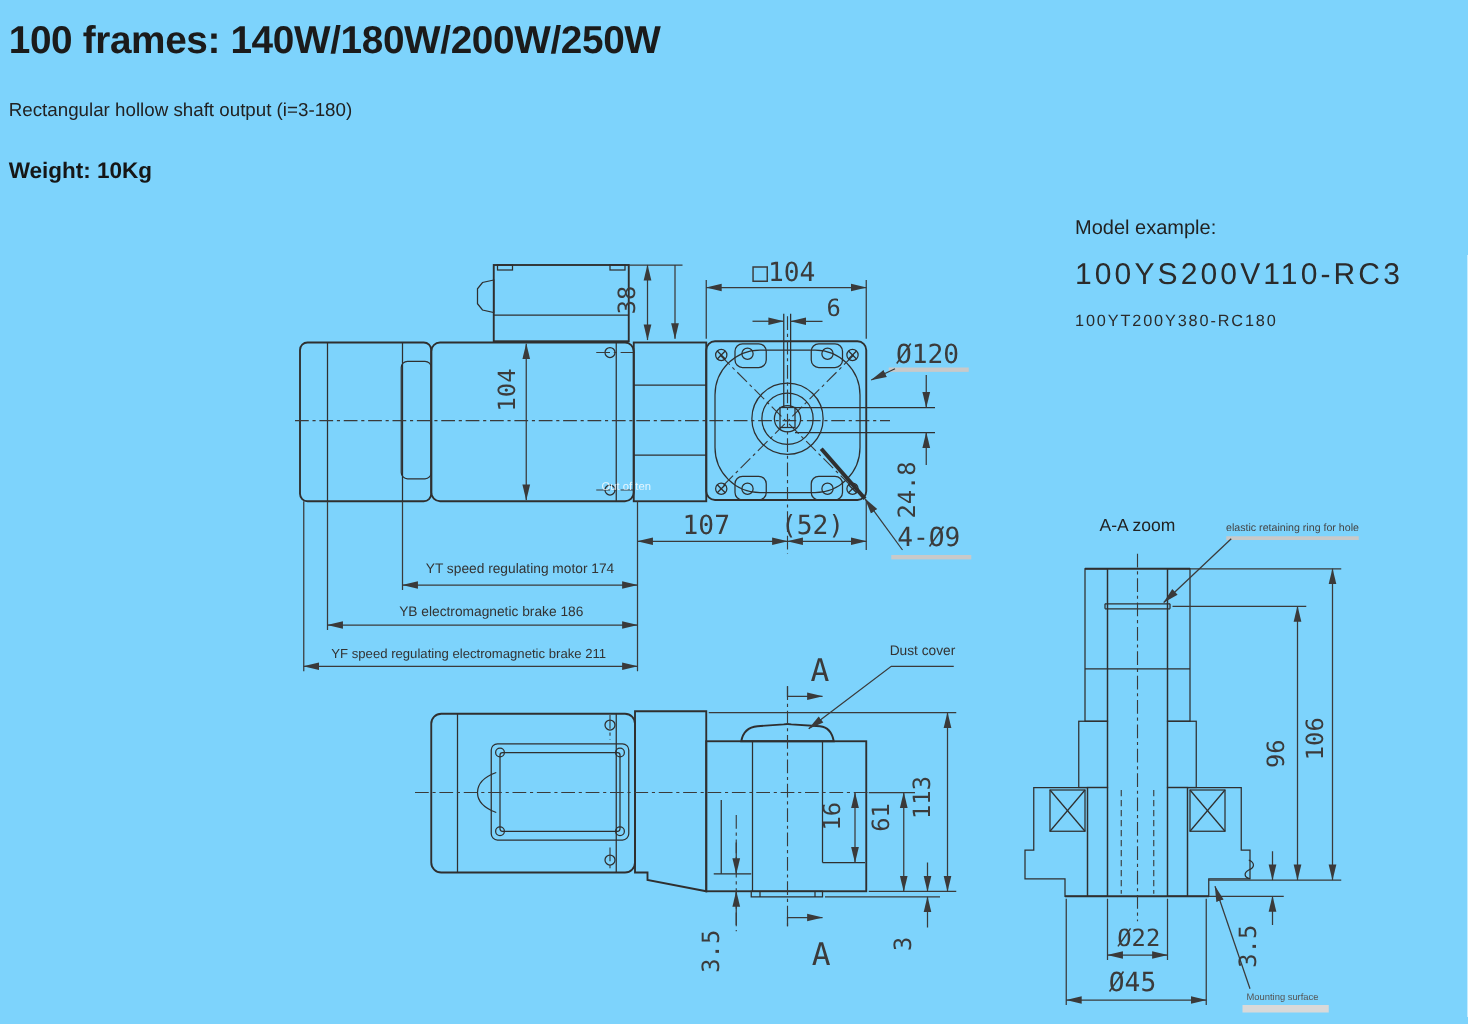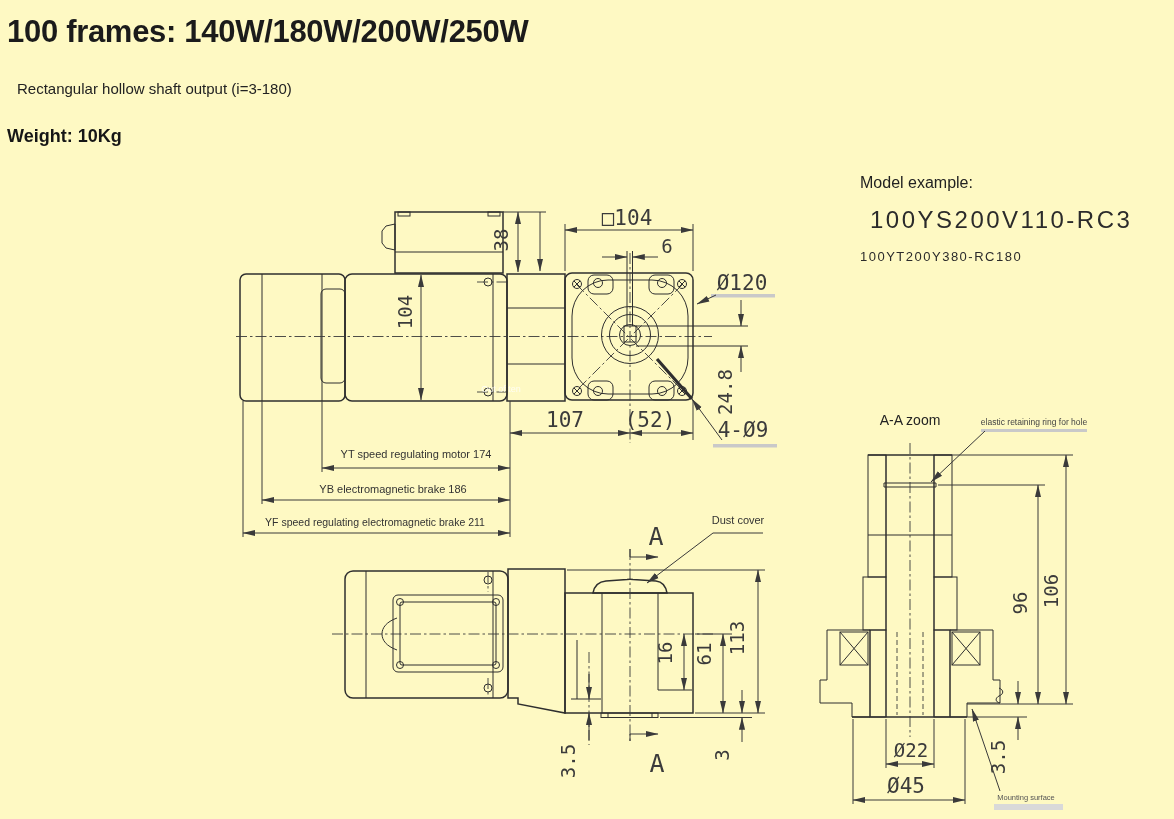--- a/index.html
+++ b/index.html
@@ -1,23 +1,23 @@
 <!DOCTYPE html>
 <html><head>
 <meta charset="utf-8">
 <style>
   html,body{margin:0;padding:0;background:#ffffff;}
-  #page{position:relative;width:1174px;height:819px;background:#fef9c3;overflow:hidden;
+  #page{position:relative;width:1174px;height:819px;background:#7dd3fc;overflow:hidden;
         font-family:"Liberation Sans",sans-serif;color:#1d1d1d;}
   .abs{position:absolute;}
   #title{left:7px;top:14px;font-size:31px;font-weight:600;letter-spacing:-0.3px;color:#1b1b1b;}
-  #subtitle{left:7px;top:80px;font-size:15px;color:#222;margin-left:10px;}
+  #subtitle{left:7px;top:80px;font-size:15px;color:#222;}
   #weight{left:7px;top:126px;font-size:18px;color:#161616;font-weight:bold;}
   #model-label{left:860px;top:174px;font-size:16px;color:#222;}
-  #model-primary{left:860px;top:206px;font-size:24px;letter-spacing:2.5px;color:#2b2b2b;margin-left:10px;}
+  #model-primary{left:860px;top:206px;font-size:24px;letter-spacing:2.5px;color:#2b2b2b;}
   #model-secondary{left:860px;top:249px;font-size:13px;letter-spacing:1.5px;color:#2b2b2b;}
   svg{position:absolute;left:0;top:0;}
   svg text{user-select:none;}
   .part{stroke:#2f2f2f;stroke-width:1.5;fill:none;}
   .thin{stroke:#2f2f2f;stroke-width:1;fill:none;}
   .dimline{stroke:#3a3a3a;stroke-width:1;fill:none;}
   .cl{stroke:#3a3a3a;stroke-width:0.9;fill:none;stroke-dasharray:11 3 2.5 3;}
   .hid{stroke:#3a3a3a;stroke-width:0.9;fill:none;stroke-dasharray:5 3;}
   .dim{font-family:"DejaVu Sans Mono","DejaVu Sans",monospace;font-size:19px;fill:#3b3b3b;}
   .dimlg{font-family:"DejaVu Sans Mono","DejaVu Sans",monospace;font-size:21px;fill:#3b3b3b;}

